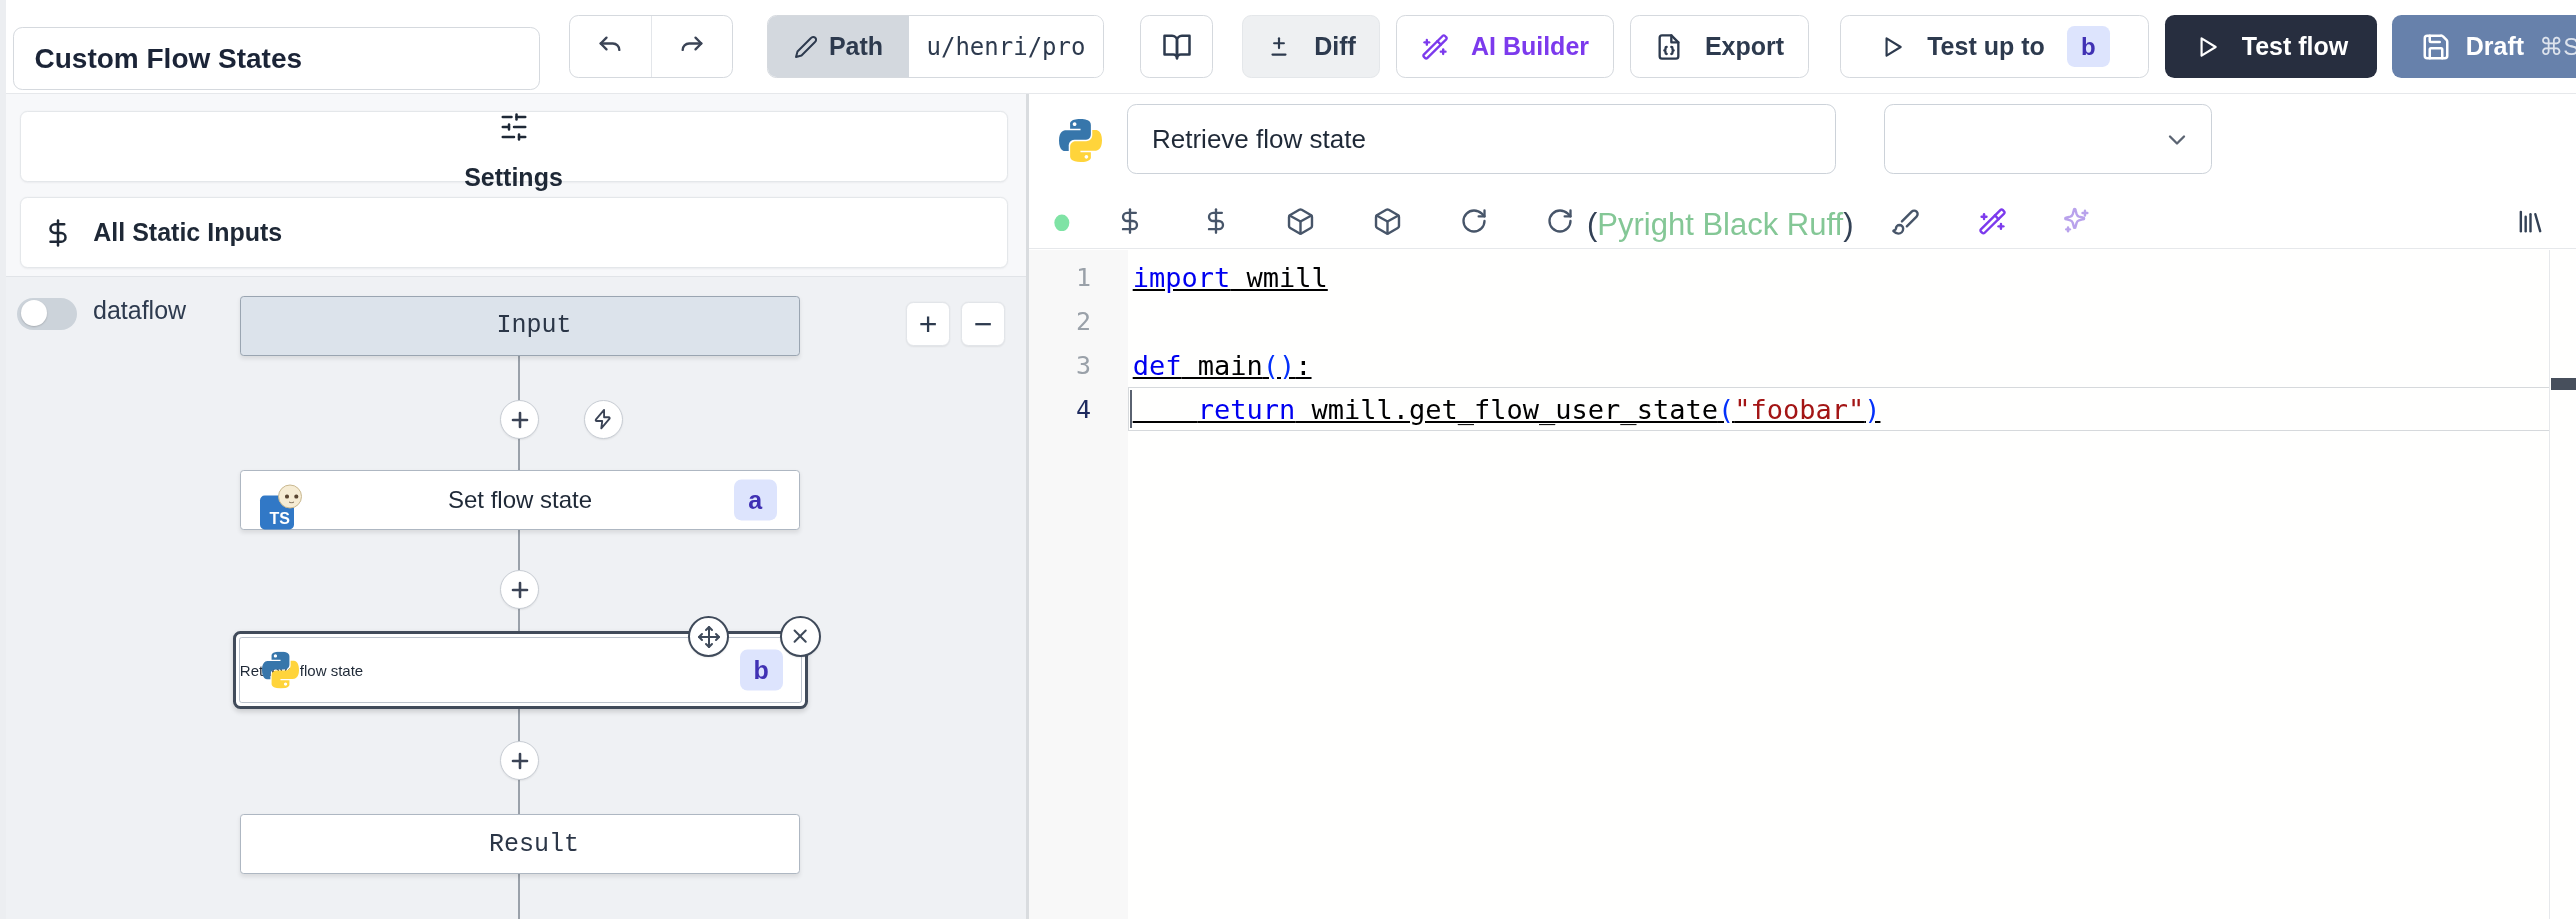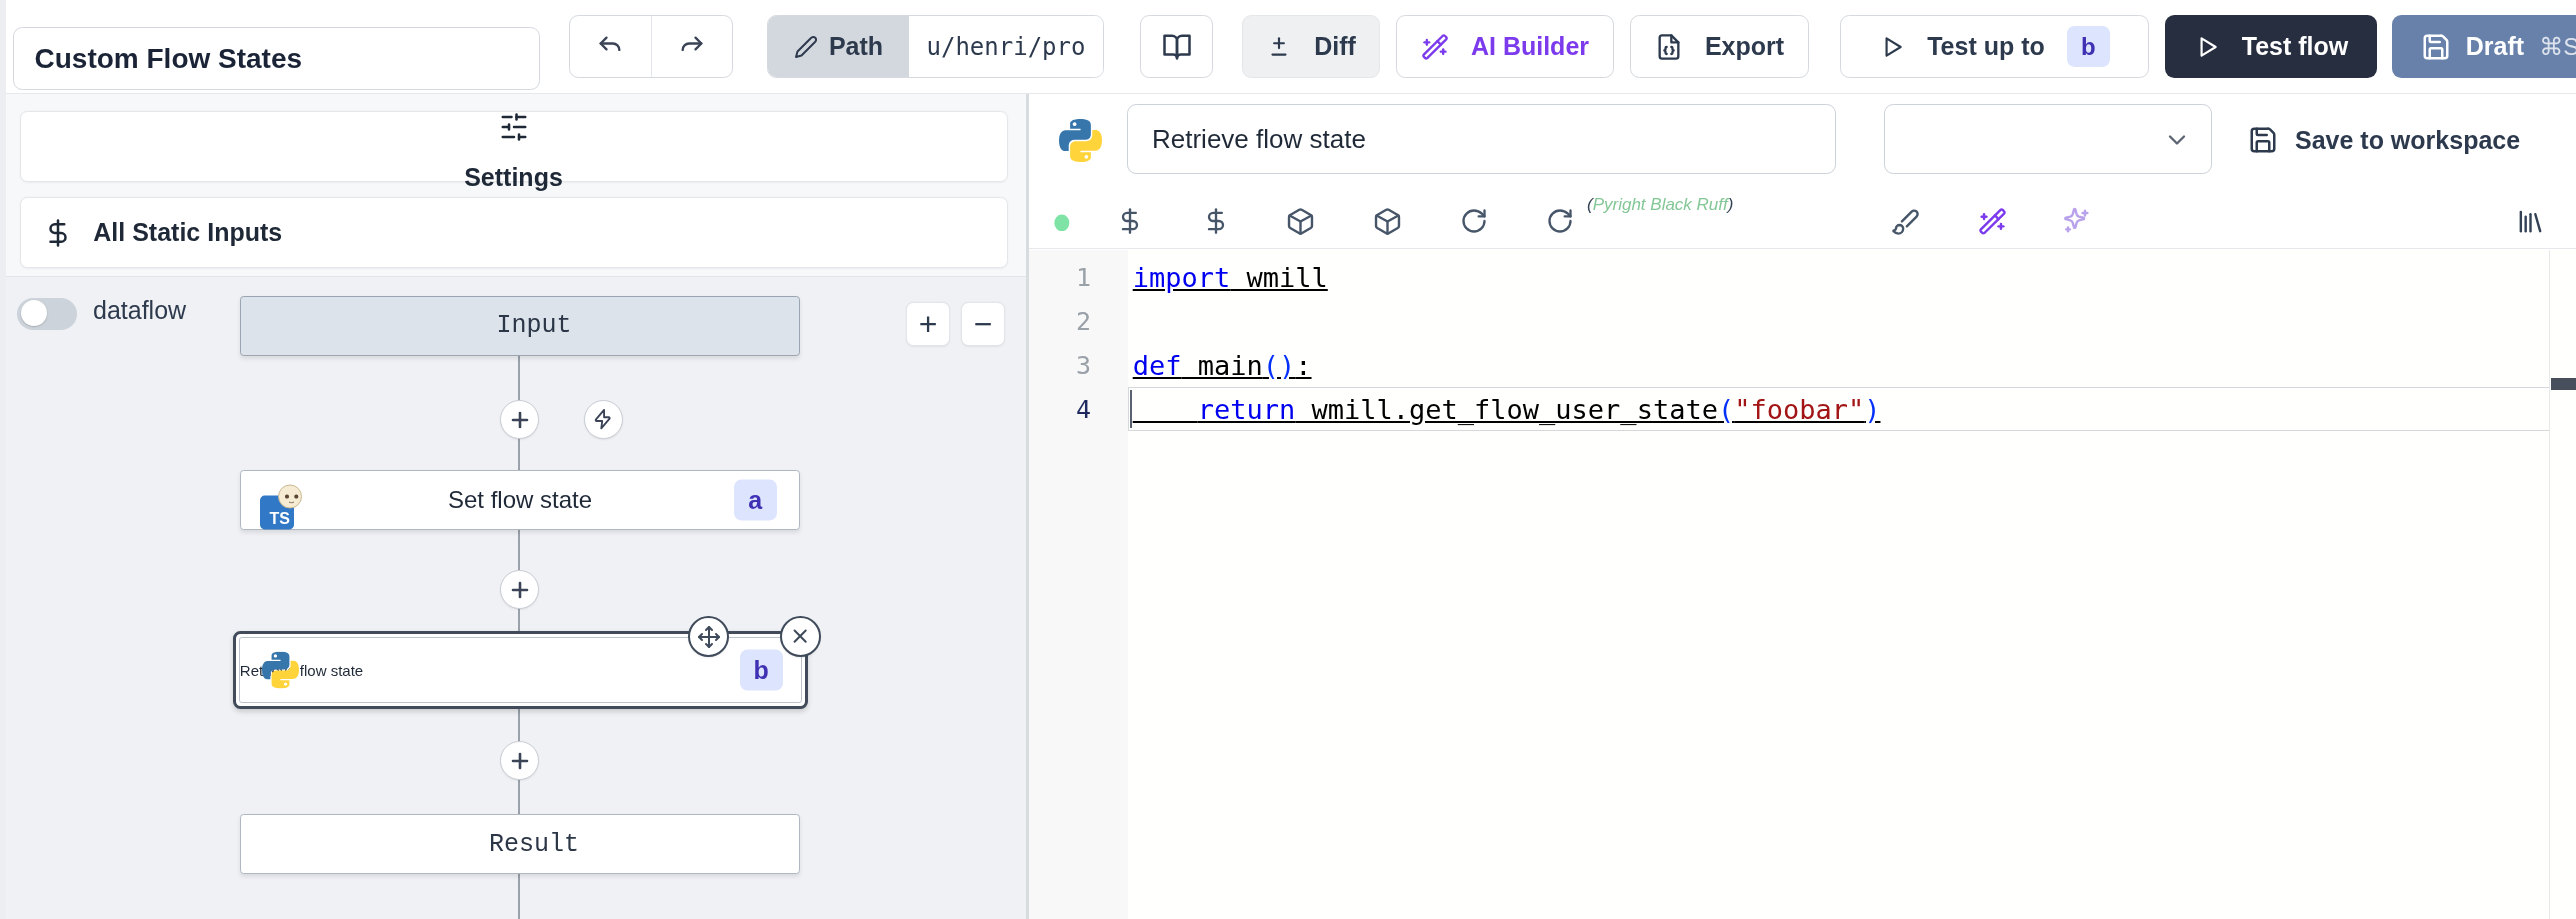--- a/index.html
+++ b/index.html
@@ -58,21 +58,21 @@
   .bun-circle:after { content:""; position:absolute; left:9.3px; top:14px; width:5.6px; height:2.8px; border-bottom:1.4px solid #5a4632; border-radius:0 0 5.6px 5.6px; }
 
   
   .right-panel { position:absolute; left:1029px; top:94px; width:1547px; height:825px; background:#fff; }
   .name-input { position:absolute; left:98px; top:10.2px; width:709px; height:70px; border:1.4px solid #ccd2d9; border-radius:9.3px; font-family:"Liberation Sans",sans-serif; font-size:26px; color:#1f2937; padding:0 24px; outline:none; background:#fff; }
   .tag-select { position:absolute; left:855px; top:10.2px; width:328px; height:70px; border:1.4px solid #ccd2d9; border-radius:9.3px; background:#fff; }
   .tag-select .chev { position:absolute; right:20.5px; top:20.5px; }
   .save-ws { position:absolute; left:1219px; top:17px; height:58px; display:flex; align-items:center; gap:17px; font-weight:700; font-size:25px; color:#2d3a4e; background:transparent; border:none; }
   .ed-toolbar { position:absolute; left:0; top:101px; width:1547px; height:53px; }
   .ed-toolbar .ico { position:absolute; top:12px; }
-  .lsp-text { position:absolute; left:558px; top:0; font-size:17px; color:#334155; white-space:nowrap;font-style:italic; }
+  .lsp-text { position:absolute; left:558px; top:12px; font-size:31px; color:#334155; white-space:nowrap; }
   .lsp-green { color:#84c796; }
   .ed-border { position:absolute; left:0; top:154px; width:1547px; height:1.4px; background:#e6e8eb; }
 
   
   .editor { position:absolute; left:0; top:156px; width:1547px; height:669px; background:#fffffe; }
   .gutter { position:absolute; left:0; top:0; width:99px; height:100%; background:#f8f8f8; padding-top:5.6px; }
   .ln { height:44px; line-height:44px; text-align:right; padding-right:37px; font-family:"DejaVu Sans Mono",monospace; font-size:25px; color:#9aa1a9; }
   .ln.active { color:#1e2a5e; }
   .code-pane { position:absolute; left:99px; top:5.6px; right:0; }
   .code-line { height:44px; line-height:44px; font-family:"DejaVu Sans Mono",monospace; font-size:27px; white-space:pre; padding-left:4.7px; color:#000;text-decoration:underline; }
@@ -330,30 +330,20 @@
     <input class="name-input" value="Retrieve flow state" style="">
 
     <div class="tag-select">
       <span class="chev">
         <svg width="28" height="28" viewBox="0 0 24 24" fill="none" stroke="#5b6472" stroke-width="2" stroke-linecap="round" stroke-linejoin="round">
             <path d="m6 9 6 6 6-6"></path>
           </svg>
       </span>
     </div>
 
-    <button class="save-ws">
-      <span>
-        <svg width="30" height="30" viewBox="0 0 24 24" fill="none" stroke="#2d3a4e" stroke-width="2" stroke-linecap="round" stroke-linejoin="round">
-            <path d="M15.2 3H5a2 2 0 0 0-2 2v14a2 2 0 0 0 2 2h14a2 2 0 0 0 2-2V7.8a2 2 0 0 0-.59-1.41l-2.8-2.8A2 2 0 0 0 15.2 3Z"></path>
-            <path d="M17 21v-7a1 1 0 0 0-1-1H8a1 1 0 0 0-1 1v7"></path>
-            <path d="M7 3v4a1 1 0 0 0 1 1h7"></path>
-          </svg>
-      </span>
-      <span>Save to workspace</span>
-    </button>
 
     <div class="ed-toolbar">
       <span class="ico" style="left:24px; top:18.6px;">
         <svg width="17.7" height="17.7" viewBox="0 0 20 20">
             <ellipse cx="10" cy="10" rx="8.5" ry="9.5" fill="#7fe3a5"></ellipse>
           </svg>
       </span>
       <span class="ico" style="left:87px;">
         <svg width="28" height="28" viewBox="0 0 24 24" fill="none" stroke="#475569" stroke-width="2" stroke-linecap="round">
             <path d="M12 2v20"></path>

